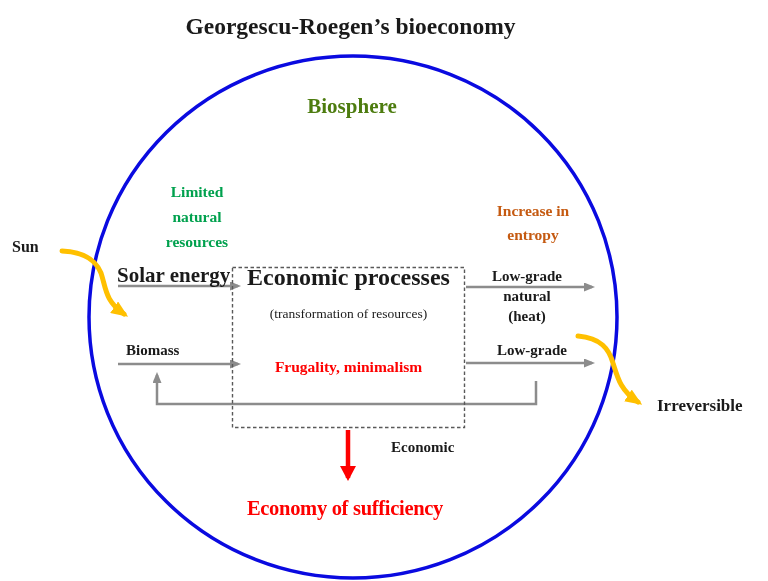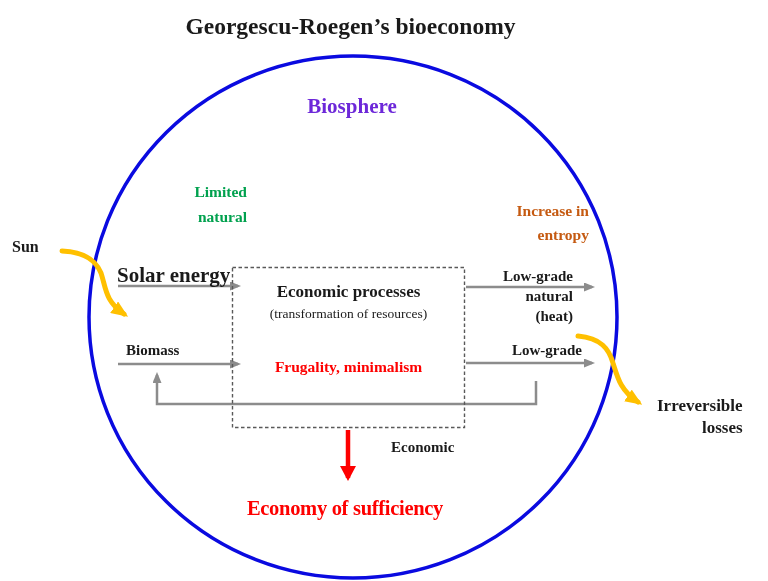--- a/index.html
+++ b/index.html
@@ -11,23 +11,23 @@
     overflow:hidden;
   }
   .layer{position:absolute;left:0;top:0;width:768px;height:581px;}
   .lbl{
     position:absolute;
     font-weight:bold;
     color:#1a1a1a;
     white-space:nowrap;
     line-height:1.15;
   }
-  .lbl span{display:block;text-align:right;}
+  .lbl span{display:block;}
   .center{text-align:center;}
-  .blue-text{color:#6d28d9;}
+  .blue-text{color:#4d7c0f;}
   .green-text{color:#00a14e;}
   .orange-text{color:#c55a11;}
   .red-text{color:#fe0000;}
   svg{display:block;}
 </style>
 </head>
 <body>
 
 <div class="canvas">
 
@@ -65,46 +65,46 @@
 
   <div class="lbl center" style="left:158px;top:13px;width:385px;font-size:23.5px;">Georgescu-Roegen’s bioeconomy</div>
 
   <div class="lbl center blue-text" style="left:272px;top:94px;width:160px;font-size:21px;">Biosphere</div>
 
   <div class="lbl" style="left:12px;top:238px;font-size:16px;">Sun</div>
 
   <div class="lbl center green-text" style="left:147px;top:179px;width:100px;font-size:15.5px;line-height:25px;">
     <span>Limited</span>
     <span>natural</span>
+    <span>resources</span>
   </div>
 
   <div class="lbl" style="left:117px;top:263px;font-size:21px;">Solar energy</div>
   <div class="lbl" style="left:126px;top:342px;font-size:15px;">Biomass</div>
 
-  <div class="lbl center" style="left:232px;top:282px;width:233px;font-size:17px;">Economic processes</div>
+  <div class="lbl center" style="left:232px;top:264px;width:233px;font-size:24px;">Economic processes</div>
   <div class="lbl center" style="left:232px;top:306px;width:233px;font-size:13.5px;font-weight:normal;">(transformation of resources)</div>
   <div class="lbl center orange-text" style="left:477px;top:199px;width:112px;font-size:15.5px;line-height:24px;">
     <span>Increase in</span>
     <span>entropy</span>
   </div>
 
   <div class="lbl center red-text" style="left:232px;top:358px;width:233px;font-size:15.5px;">Frugality, minimalism</div>
 
   <div class="lbl center" style="left:481px;top:266px;width:92px;font-size:15px;line-height:20px;">
     <span>Low-grade</span>
     <span>natural</span>
     <span>(heat)</span>
   </div>
 
   <div class="lbl center" style="left:482px;top:340px;width:100px;font-size:15px;line-height:20px;">
     <span>Low-grade</span>
   </div>
 
   <div class="lbl" style="left:657px;top:395px;font-size:17px;line-height:22px;">
     <span>Irreversible</span>
-    <span>losses</span>
   </div>
 
   <div class="lbl" style="left:391px;top:439px;font-size:15px;">Economic</div>
 
   <div class="lbl center red-text" style="left:230px;top:497px;width:230px;font-size:20.5px;letter-spacing:-0.3px;">Economy of sufficiency</div>
 
 </div>
 
 </body></html>

